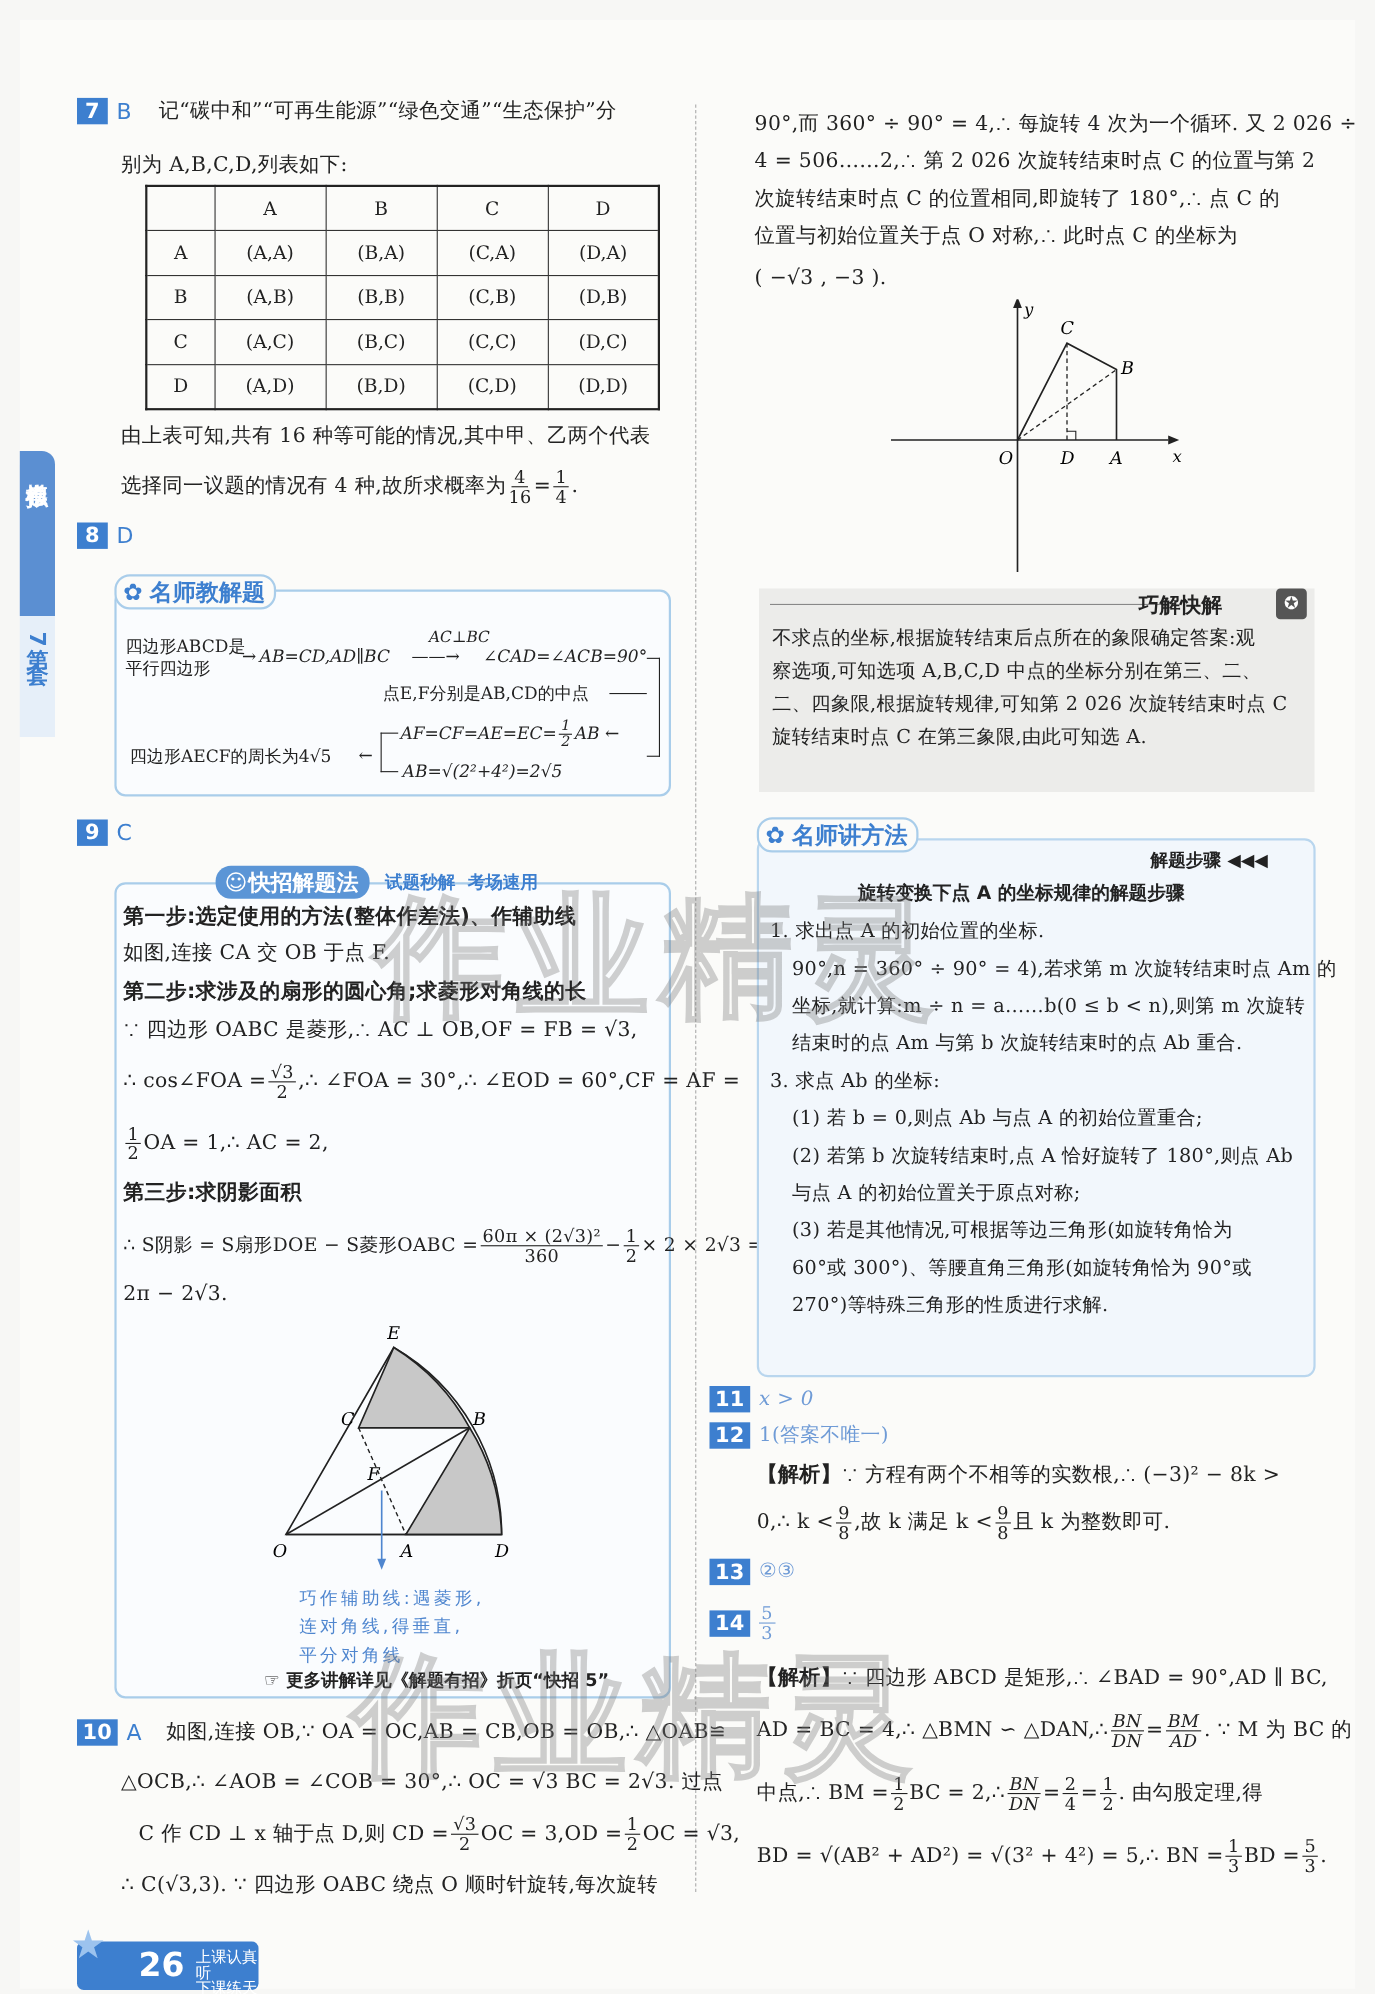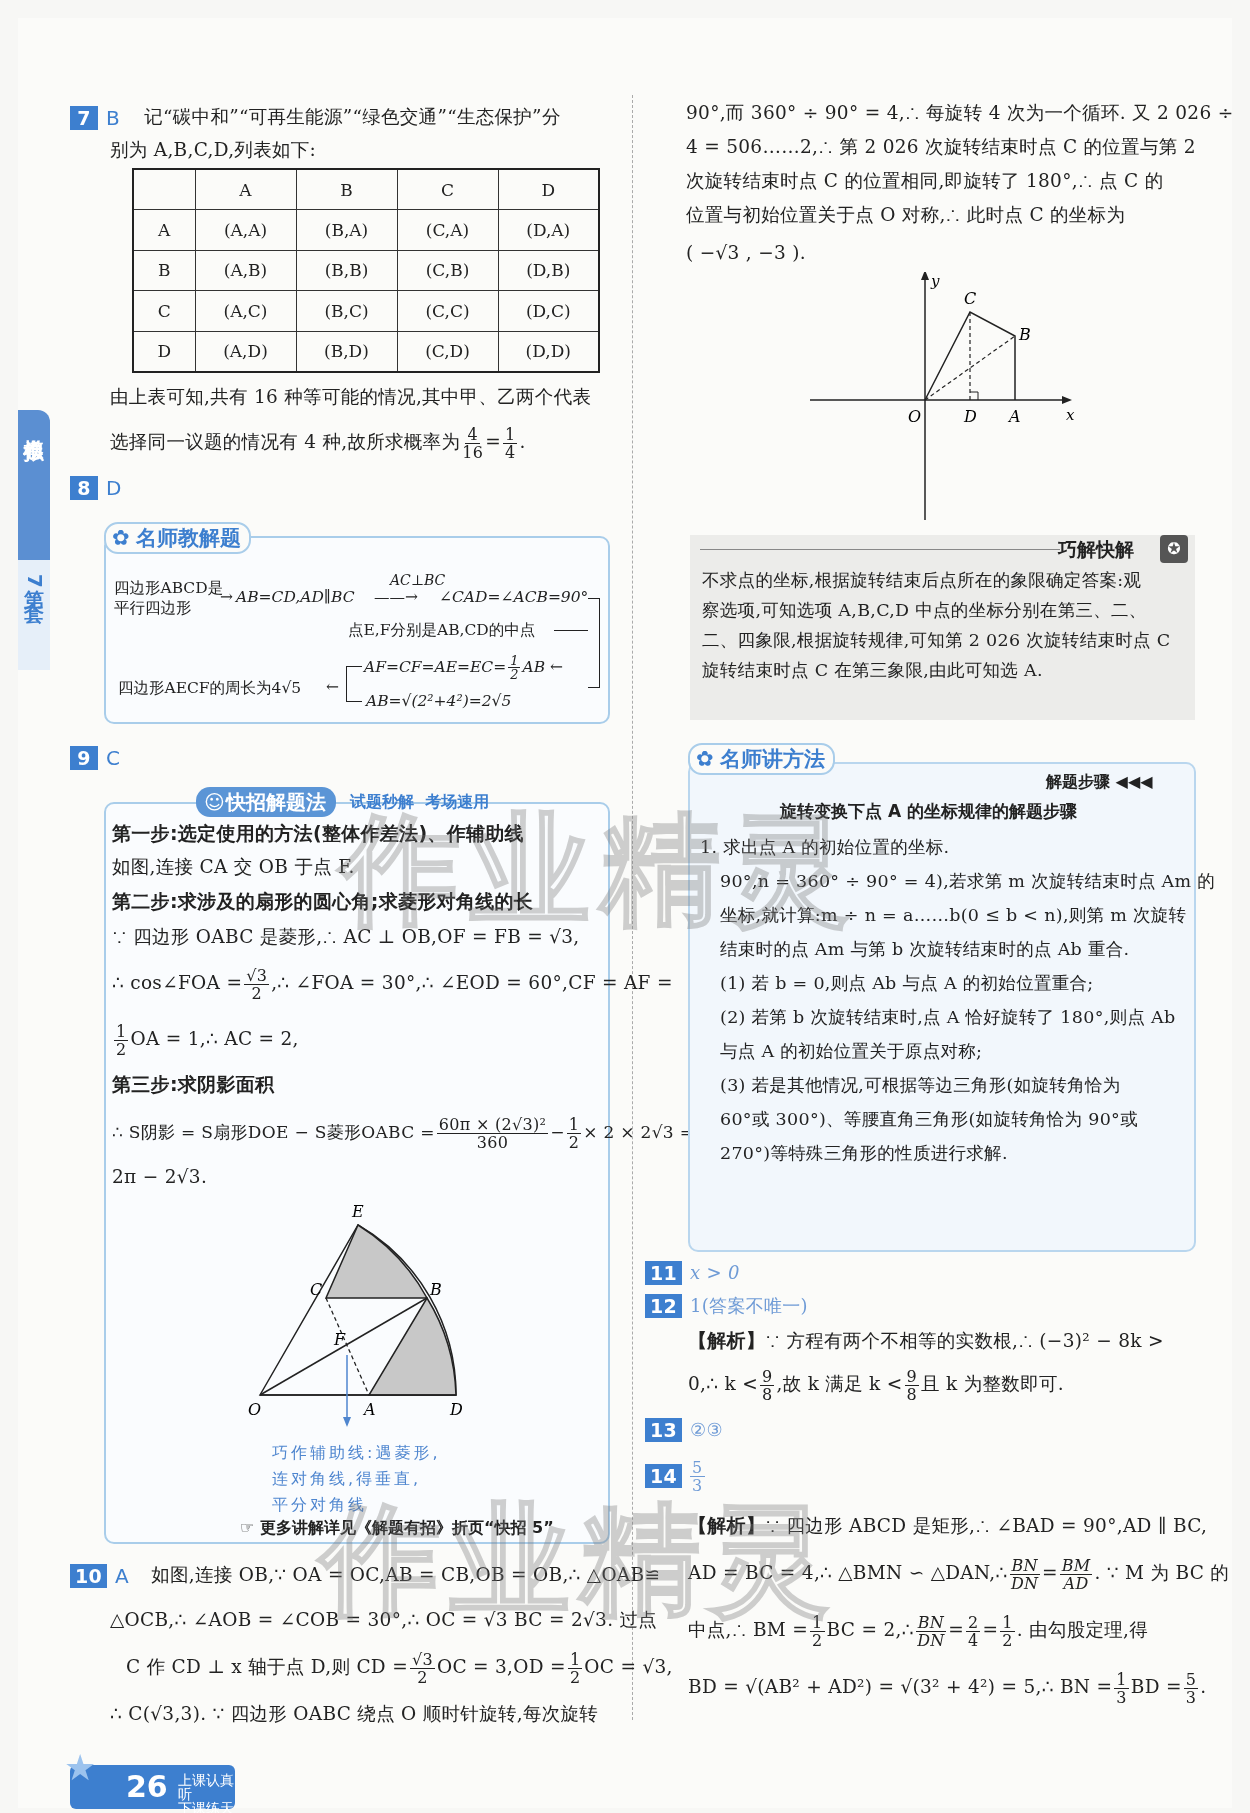--- a/index.html
+++ b/index.html
@@ -38,21 +38,21 @@
 
 <div class="side-tab">
   <div style="writing-mode: vertical-rl; margin: 0 auto;">模拟卷</div>
 </div>
 <div class="side-tab2">
   <div style="writing-mode: vertical-rl; margin: 0 auto;">第7套</div>
 </div>
 
 <div class="divider"></div>
 
-<div class="abs txt" style="left:70px; top:100px;">
+<div class="abs txt" style="left:70px; top:84px;">
   <span class="num-badge">7</span><span class="ans">B</span>
   <span style="margin-left:18px;">记“碳中和”“可再生能源”“绿色交通”“生态保护”分</span>
 </div>
 <div class="abs txt" style="left:110px; top:133px;">别为 A,B,C,D,列表如下:</div>
 
 <table class="grid abs" style="left:132px; top:168px;">
   <tbody>
       <tr>
     <td></td>
     <td>A</td>
@@ -243,21 +243,21 @@
   <text x="266" y="148" font-style="italic" font-size="15" font-family="DejaVu Serif, serif">x</text>
   <text x="164" y="32" font-style="italic" font-size="16" font-family="DejaVu Serif, serif">C</text>
   <text x="219" y="68" font-style="italic" font-size="16" font-family="DejaVu Serif, serif">B</text>
   <text x="108" y="150" font-style="italic" font-size="16" font-family="DejaVu Serif, serif">O</text>
   <text x="164" y="150" font-style="italic" font-size="16" font-family="DejaVu Serif, serif">D</text>
   <text x="209" y="150" font-style="italic" font-size="16" font-family="DejaVu Serif, serif">A</text>
 </svg>
 
 <div class="qjkj">
   <div class="abs" style="left:10px; top:14px; width:360px; border-top:1.5px solid #888;"></div>
-  <div class="abs" style="left:368px; top:2px; font-family:'DejaVu Sans',sans-serif; font-weight:bold; font-size:19px;">巧解快解</div>
+  <div class="abs" style="left:345px; top:2px; font-family:'DejaVu Sans',sans-serif; font-weight:bold; font-size:19px;">巧解快解</div>
   <div class="abs" style="left:470px; top:0; width:28px; height:28px; background:#555; border-radius:4px; color:#fff; text-align:center; line-height:28px; font-size:16px;">✪</div>
   <div class="abs txt" style="left:12px; top:30px; font-size:17.5px; line-height:30px;">
     <div>不求点的坐标,根据旋转结束后点所在的象限确定答案:观</div>
     <div>察选项,可知选项 A,B,C,D 中点的坐标分别在第三、二、</div>
     <div>二、四象限,根据旋转规律,可知第 2 026 次旋转结束时点 C</div>
     <div>旋转结束时点 C 在第三象限,由此可知选 A.</div>
   </div>
 </div>
 
 <div class="box" style="left:688px; top:762px; width:508px; height:490px; background:#f2f7fc; border-color:#b9d6ee;"></div>
@@ -267,20 +267,21 @@
 </div>
 <div class="abs" style="left:1046px; top:772px; font-family:'DejaVu Sans',sans-serif; font-weight:bold; font-size:16px;">
   <span>解题步骤</span> <span>◀◀◀</span>
 </div>
 <div class="abs" style="left:780px; top:800px; font-family:'DejaVu Sans',sans-serif; font-weight:bold; font-size:17px;">旋转变换下点 A 的坐标规律的解题步骤</div>
 <div class="abs txt" style="left:700px; top:830px; font-size:17.5px; line-height:34px;">
   <div>1. 求出点 A 的初始位置的坐标.</div>
   <div style="padding-left:20px;">90°,n = 360° ÷ 90° = 4),若求第 m 次旋转结束时点 Am 的</div>
   <div style="padding-left:20px;">坐标,就计算:m ÷ n = a……b(0 ≤ b &lt; n),则第 m 次旋转</div>
   <div style="padding-left:20px;">结束时的点 Am 与第 b 次旋转结束时的点 Ab 重合.</div>
+  <div>3. 求点 Ab 的坐标:</div>
   <div style="padding-left:20px;">(1) 若 b = 0,则点 Ab 与点 A 的初始位置重合;</div>
   <div style="padding-left:20px;">(2) 若第 b 次旋转结束时,点 A 恰好旋转了 180°,则点 Ab</div>
   <div style="padding-left:20px;">与点 A 的初始位置关于原点对称;</div>
   <div style="padding-left:20px;">(3) 若是其他情况,可根据等边三角形(如旋转角恰为</div>
   <div style="padding-left:20px;">60°或 300°)、等腰直角三角形(如旋转角恰为 90°或</div>
   <div style="padding-left:20px;">270°)等特殊三角形的性质进行求解.</div>
 </div>
 
 <div class="abs txt" style="left:645px; top:1255px;">
   <span class="num-badge">11</span><span class="ans-serif i">x &gt; 0</span>

